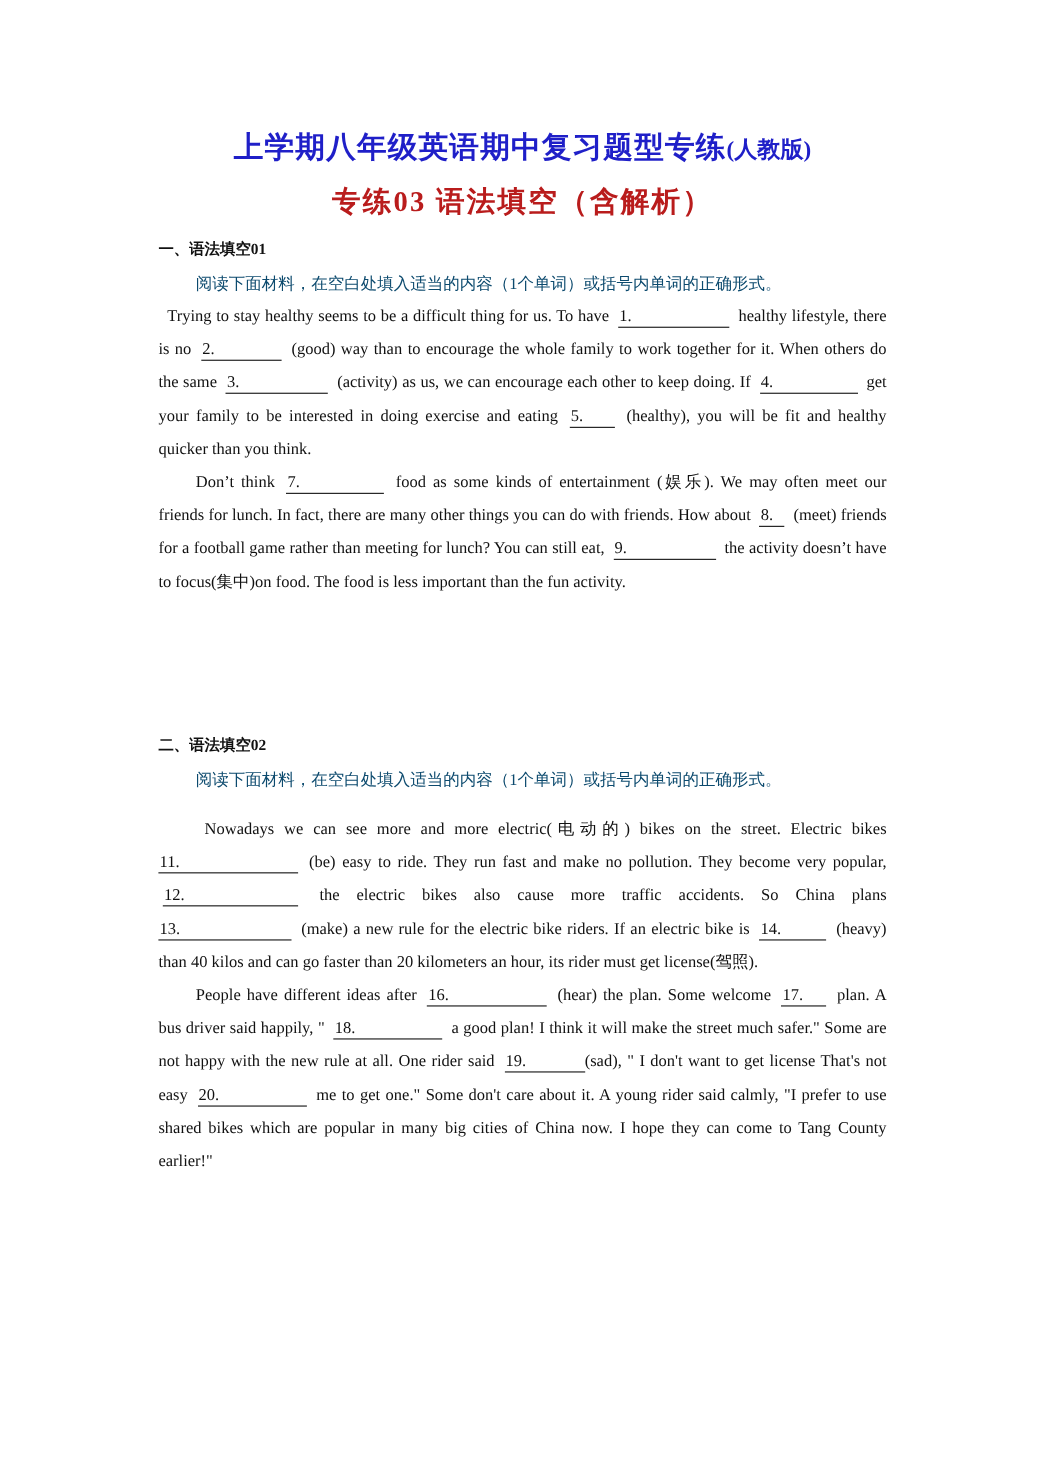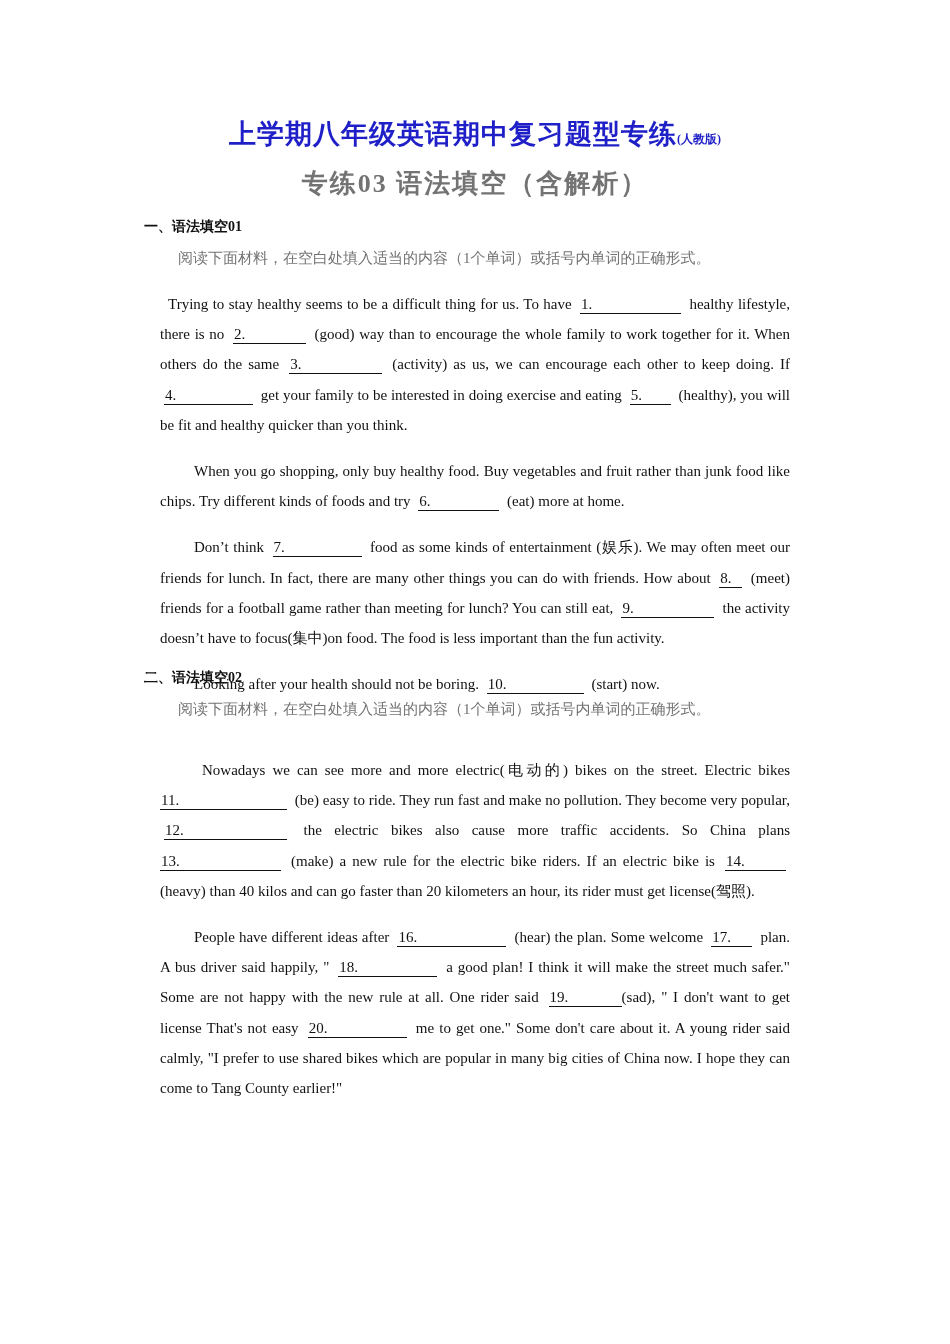--- a/index.html
+++ b/index.html
@@ -1,47 +1,45 @@
 <!DOCTYPE html>
 <html><head>
 <meta charset="utf-8">
 <style>
   html, body { margin:0; padding:0; background:#ffffff; }
   body { width:950px; height:1344px; position:relative; overflow:hidden;
          font-family:"Liberation Serif","DejaVu Serif",serif; color:#111; }
   .title1 { position:absolute; top:116px; left:0; width:950px; text-align:center;
             color:#1f1fc8; font-weight:bold; font-size:27px; letter-spacing:1px; }
-  .title1 .ed { font-size:12px; letter-spacing:0; }
+  .title1 .ed { font-size:21px; letter-spacing:0; }
   .title2 { position:absolute; top:166px; left:0; width:950px; text-align:center;
-            color:#737373; font-weight:bold; font-size:26px; letter-spacing:2px; }
+            color:#b91c1c; font-weight:bold; font-size:26px; letter-spacing:2px; }
   .sec { position:absolute; left:144px; font-weight:bold; font-size:14px; }
-  .instr { position:absolute; left:178px; font-size:15px; color:#737373; }
+  .instr { position:absolute; left:178px; font-size:15px; color:#0c4a6e; }
   .para { position:absolute; left:144px; width:662px; font-size:15px; line-height:30.2px;
           text-align:justify; }
-  .para p { margin:16px; }
+  .para p { margin:0; }
   .ind { text-indent:34px; }
   .ind2 { text-indent:42px; }
   .ind3 { text-indent:8px; }
   .blank { display:inline-block; border-bottom:1px solid #111; text-indent:0;
            text-align:left; line-height:18px; padding-left:1px; margin:0 4px; }
 </style>
 </head>
 <body>
 
 <div class="title1"><span>上学期八年级英语期中复习题型专练</span><span class="ed">(人教版)</span></div>
 <div class="title2">专练03  语法填空（含解析）</div>
 
 <div class="sec" style="top:218px">一、语法填空01</div>
 <div class="instr" style="top:249px">阅读下面材料，在空白处填入适当的内容（1个单词）或括号内单词的正确形式。</div>
 
 <div class="para" style="top:273px">
   <p class="ind3"><span>Trying to stay healthy seems to be a difficult thing for us. To have </span><span class="blank" style="width:100px">1.</span><span> healthy lifestyle, there is no </span><span class="blank" style="width:72px">2.</span><span> (good) way than to encourage the whole family to work together for it. When others do the same </span><span class="blank" style="width:92px">3.</span><span> (activity) as us, we can encourage each other to keep doing. If </span><span class="blank" style="width:88px">4.</span><span> get your family to be interested in doing exercise and eating </span><span class="blank" style="width:40px">5.</span><span> (healthy), you will be fit and healthy quicker than you think.</span></p>
-  <p class="ind"><span>When you go shopping, only buy healthy food. Buy vegetables and fruit rather than junk food like chips. Try different kinds of foods and try </span><span class="blank" style="width:80px">6.</span><span> (eat) more at home.</span></p>
   <p class="ind"><span>Don’t think </span><span class="blank" style="width:88px">7.</span><span> food as some kinds of entertainment (娱乐). We may often meet our friends for lunch. In fact, there are many other things you can do with friends. How about </span><span class="blank" style="width:22px">8.</span><span> (meet) friends for a football game rather than meeting for lunch? You can still eat, </span><span class="blank" style="width:92px">9.</span><span> the activity doesn’t have to focus(集中)on food. The food is less important than the fun activity.</span></p>
-  <p class="ind"><span>Looking after your health should not be boring. </span><span class="blank" style="width:96px">10.</span><span> (start) now.</span></p>
 </div>
 
 <div class="sec" style="top:669px">二、语法填空02</div>
 <div class="instr" style="top:700px">阅读下面材料，在空白处填入适当的内容（1个单词）或括号内单词的正确形式。</div>
 
 <div class="para" style="top:739px">
   <p class="ind2"><span>Nowadays we can see more and more electric(电动的) bikes on the street. Electric bikes </span><span class="blank" style="width:126px;margin-left:0">11.</span><span> (be) easy to ride. They run fast and make no pollution. They become very popular, </span><span class="blank" style="width:122px">12.</span><span> the electric bikes also cause more traffic accidents. So China plans </span><span class="blank" style="width:120px;margin-left:0">13.</span><span> (make) a new rule for the electric bike riders. If an electric bike is </span><span class="blank" style="width:60px">14.</span><span> (heavy) than 40 kilos and can go faster than 20 kilometers an hour, its rider must get license(驾照).</span></p>
   <p class="ind"><span>People have different ideas after </span><span class="blank" style="width:108px">16.</span><span> (hear) the plan. Some welcome </span><span class="blank" style="width:40px">17.</span><span> plan. A bus driver said happily, " </span><span class="blank" style="width:98px">18.</span><span> a good plan! I think it will make the street much safer." Some are not happy with the new rule at all. One rider said </span><span class="blank" style="width:72px;margin-right:0">19.</span><span>(sad), " I don't want to get license That's not easy </span><span class="blank" style="width:98px">20.</span><span> me to get one." Some don't care about it. A young rider said calmly, "I prefer to use shared bikes which are popular in many big cities of China now. I hope they can come to Tang County earlier!"</span></p>
 </div>
 

